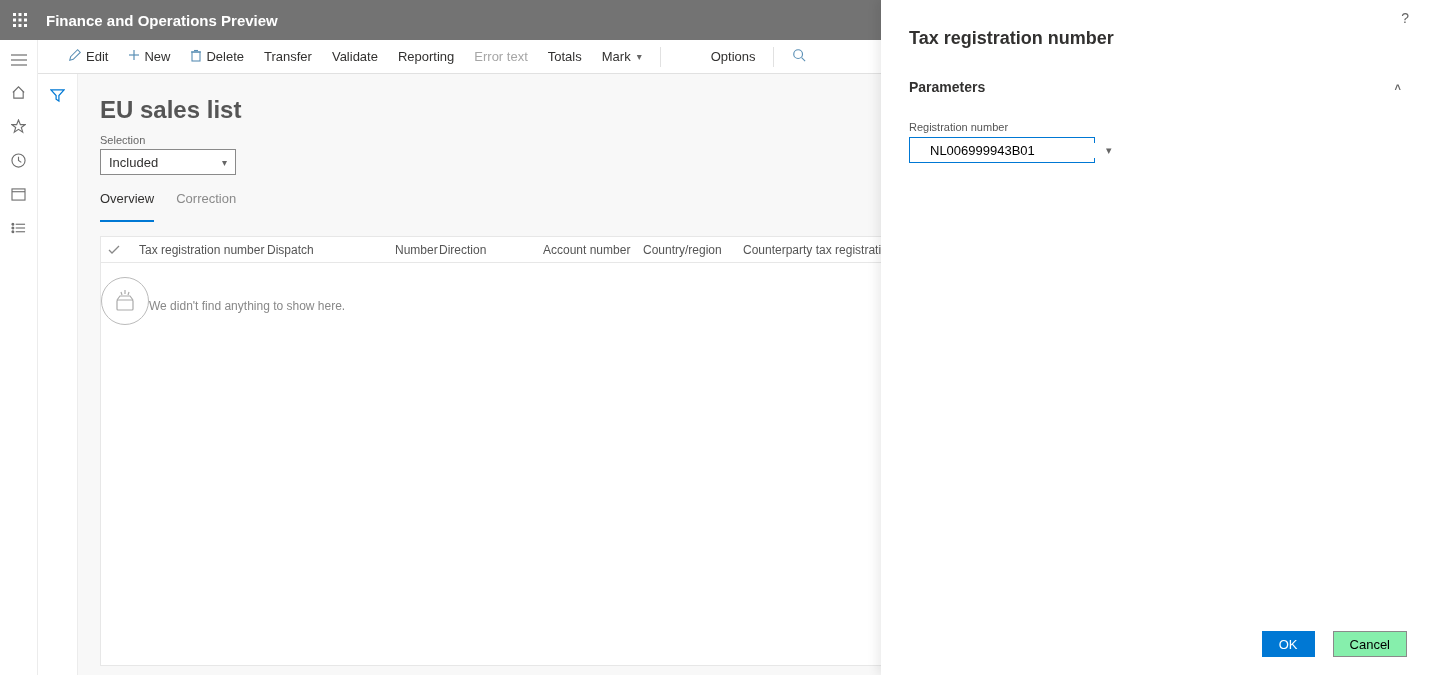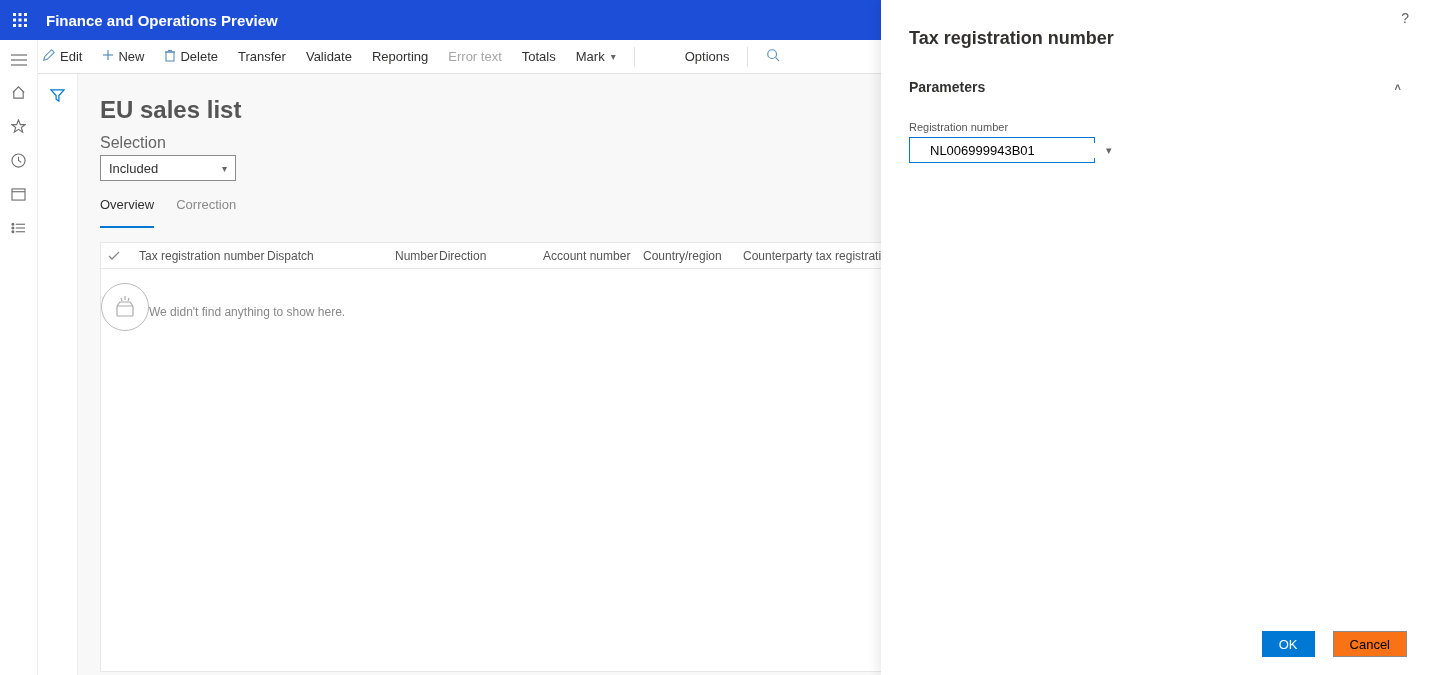--- a/index.html
+++ b/index.html
@@ -9,21 +9,21 @@
     color: #323130;
     background: #fff;
     width: 1429px;
     height: 675px;
     overflow: hidden;
     position: relative;
   }
   
   .topbar {
     height: 40px;
-    background: #1d4ed8;
+    background: #737373;
     display: flex;
     align-items: center;
     color: #fff;
     padding: 0 8px;
   }
   .waffle {
     width: 24px; height: 24px;
     display: flex; align-items: center; justify-content: center;
     margin-right: 14px;
     cursor: pointer;
@@ -52,21 +52,21 @@
     flex:1;
   }
   .search-wrap input::placeholder { color: #e4e7ea; }
 
   
   .actionbar {
     height: 34px;
     border-bottom: 1px solid #e1e1e1;
     display:flex;
     align-items:center;
-    padding-left: 34px;
+    padding-left: 60px;
     gap: 4px;
   }
   .actionbar .sep { width:1px; height:20px; background:#e1e1e1; margin: 0 6px; }
   .actbtn {
     display:flex;
     align-items:center;
     gap:4px;
     padding: 4px 8px;
     color:#323130;
     cursor:pointer;
@@ -117,21 +117,21 @@
     padding: 22px 0 0 22px;
     background:#f8f8f8;
   }
   .page-title {
     font-size:24px;
     font-weight:600;
     color:#555;
     margin-bottom:10px;
   }
   .field-label {
-    font-size:16px;
+    font-size:11px;
     color:#666;
   }
   .select {
     margin-top:3px;
     width:136px; height:26px;
     border:1px solid #8a8a8a;
     background:#fff;
     display:flex;
     align-items:center;
     justify-content:space-between;
@@ -247,21 +247,21 @@
     padding: 18px 22px;
     display:flex;
     justify-content:flex-end;
     gap:18px;
   }
   .btn {
     height:26px;
     padding:0 16px;
     font-size:13px;
     border:1px solid #8a8a8a;
-    background:#f97316;
+    background:#86efac;
     cursor:pointer;
   }
   .btn.primary {
     background:#0078d4;
     border-color:#0078d4;
     color:#fff;
   }
 </style>
 </head>
 <body>

